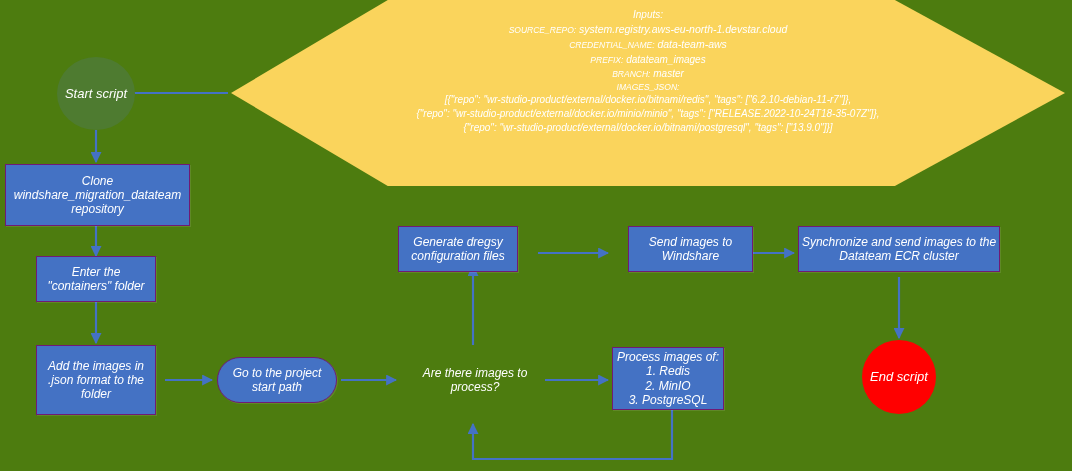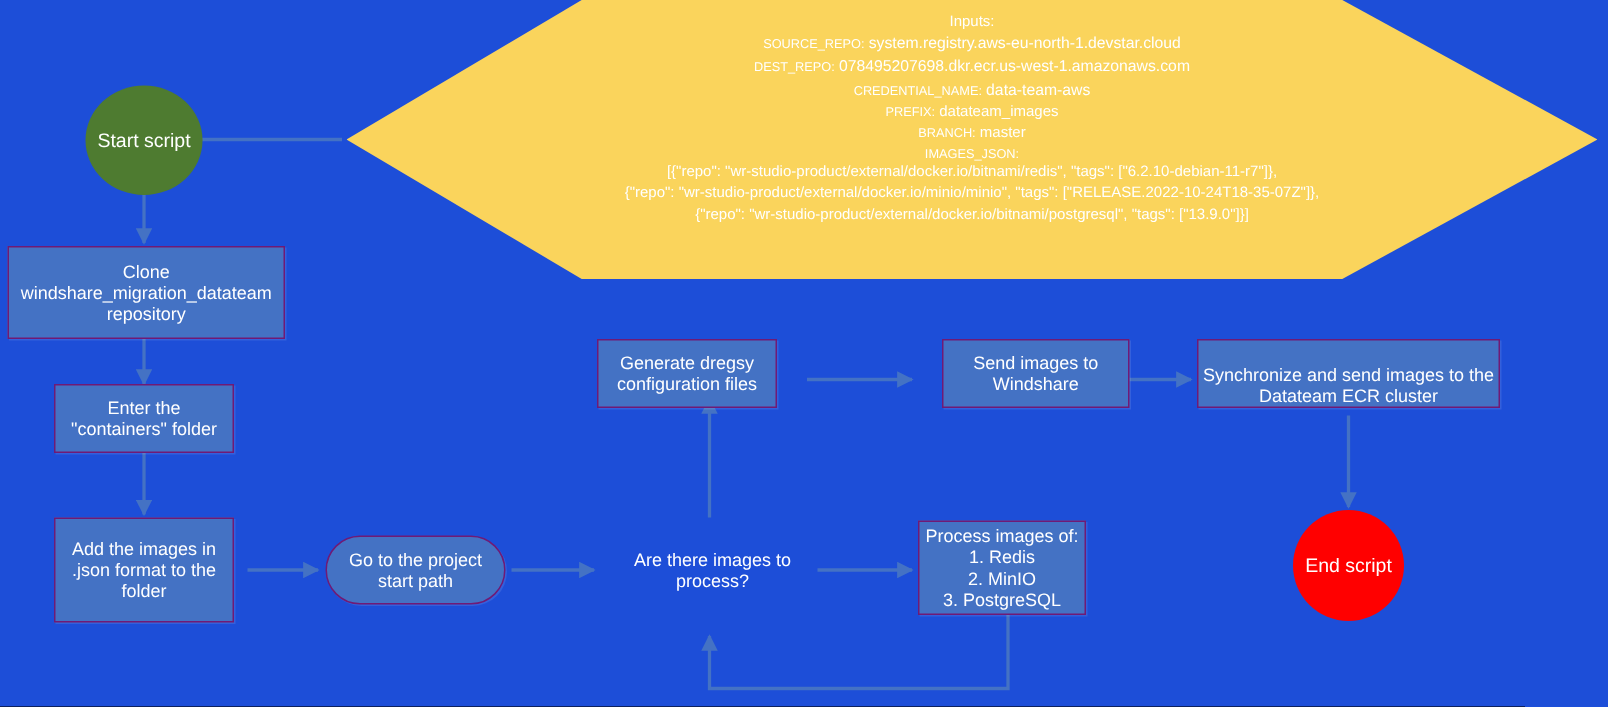--- a/index.html
+++ b/index.html
@@ -1,21 +1,22 @@
 <!DOCTYPE html>
 <html><head>
 <meta charset="utf-8">
 <style>
   html,body{margin:0;padding:0;background:#000;}
   #stage{
     position:relative;
     width:1072px;height:471px;
-    background:#1d4ed8;
+    background:#4d7c0f;
     overflow:hidden;
     font-family:"Liberation Sans", sans-serif;
+    font-style:italic;
   }
   .node{
     position:absolute;
     box-sizing:border-box;
     display:flex;
     align-items:center;
     justify-content:center;
     text-align:center;
     color:#ffffff;
     line-height:1.18;
@@ -52,24 +53,20 @@
 <body>
 
 <div id="stage">
 
   <div class="hex"></div>
   <div class="hex-text">
     <div>Inputs:</div>
     <div>
       <span class="lbl">SOURCE_REPO:</span>
       <span class="big">system.registry.aws-eu-north-1.devstar.cloud</span>
-    </div>
-    <div>
-      <span class="lbl">DEST_REPO:</span>
-      <span class="big">078495207698.dkr.ecr.us-west-1.amazonaws.com</span>
     </div>
     <div>
       <span class="lbl">CREDENTIAL_NAME:</span>
       <span class="big">data-team-aws</span>
     </div>
     <div>
       <span class="lbl">PREFIX:</span>
       <span>datateam_images</span>
     </div>
     <div>
@@ -145,21 +142,21 @@
   <div class="node box" style="left:398px;top:226px;width:120px;height:46px;">
     <span>Generate dregsy
 configuration files</span>
   </div>
 
   <div class="node box" style="left:612px;top:226px;width:125px;height:46px;margin-left:16px;">
     <span>Send images to
 Windshare</span>
   </div>
 
-  <div class="node box" style="left:798px;top:226px;width:202px;height:46px;align-items:flex-end;">
+  <div class="node box" style="left:798px;top:226px;width:202px;height:46px;">
     <span>Synchronize and send images to the
 Datateam ECR cluster</span>
   </div>
 
   <div class="node circle end" style="left:862px;top:340px;width:74px;height:74px;">
     <span>End script</span>
   </div>
 
 </div>
 

